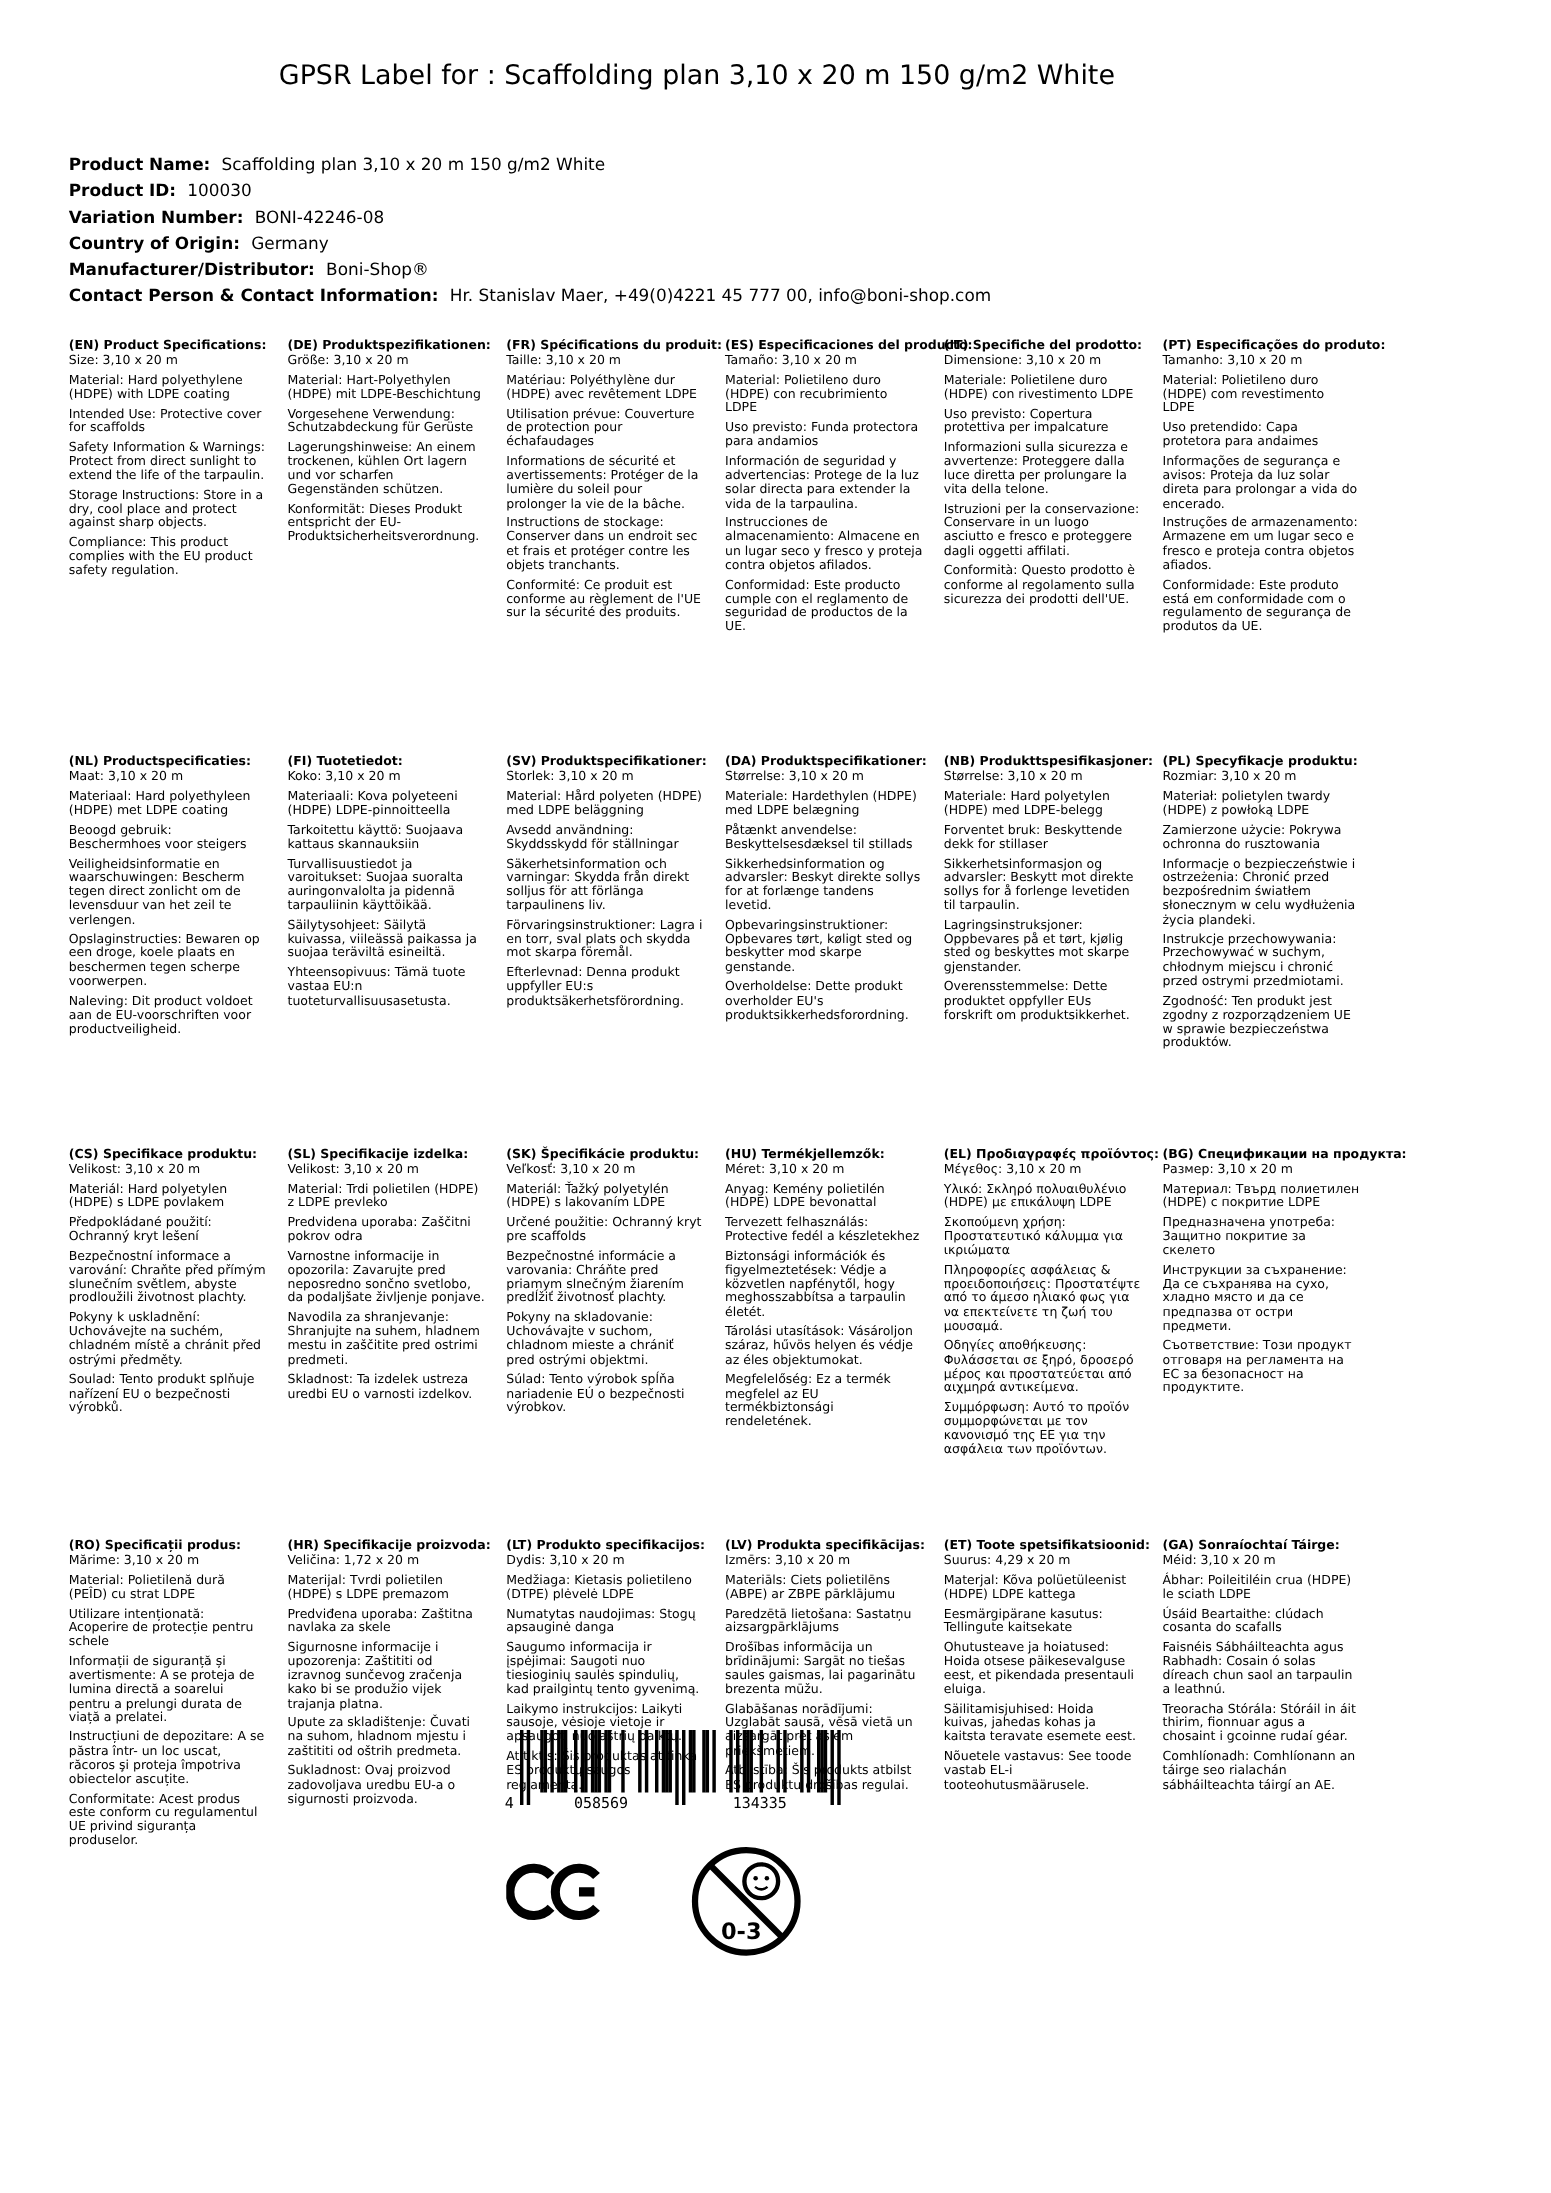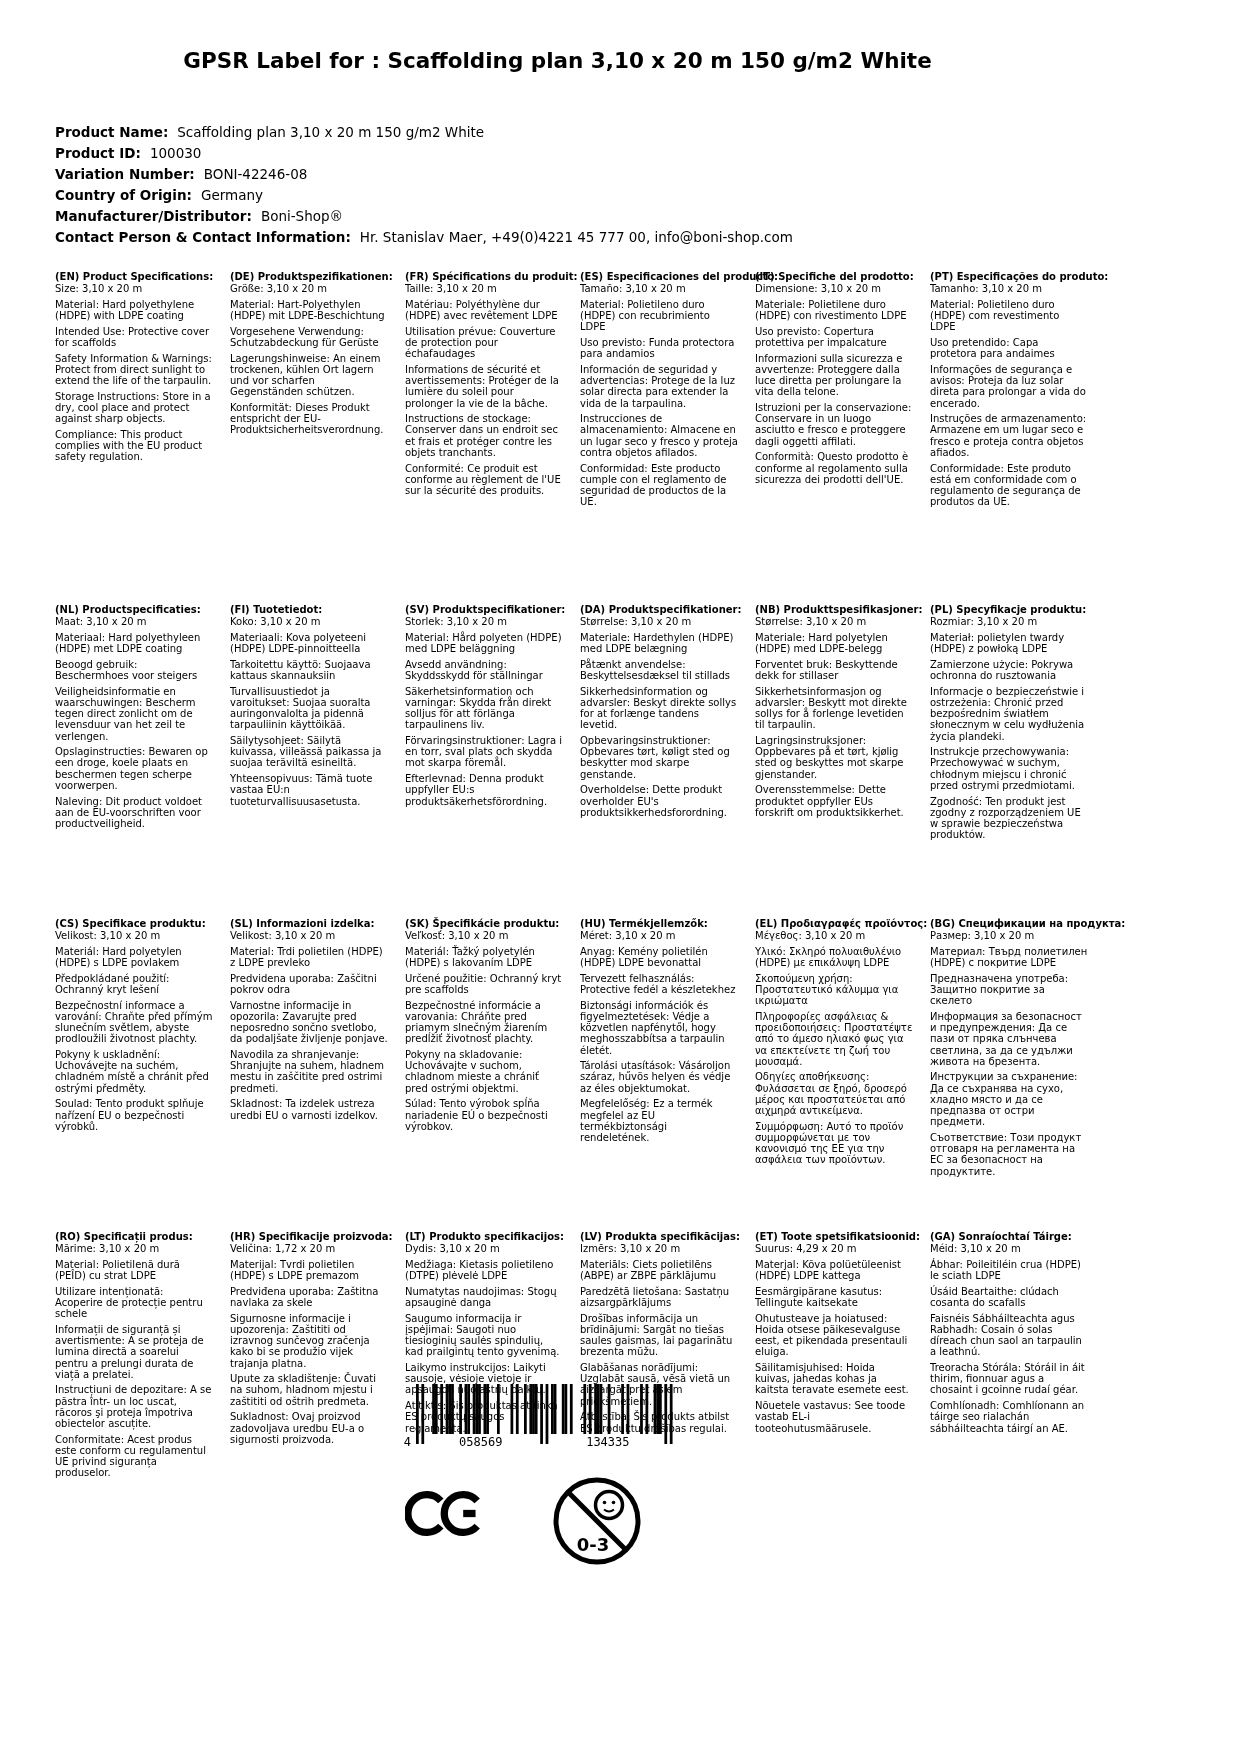--- a/index.html
+++ b/index.html
@@ -4,21 +4,21 @@
 <style>
   html,body{margin:0;padding:0;}
   body{
     width:1241px;height:1754px;background:#ffffff;color:#000000;
     font-family:"DejaVu Sans", sans-serif;
     -webkit-font-smoothing:antialiased;
   }
   .page{position:relative;width:1241px;height:1754px;background:#fff;overflow:hidden;}
   .title{
     position:absolute;left:55px;top:48px;width:1005px;margin:0;
-    text-align:center;font-size:21.5px;font-weight:bold;letter-spacing:0;
+    text-align:center;font-size:21.5px;font-weight:normal;letter-spacing:0;
   }
   .info{position:absolute;left:55px;top:122px;width:1000px;}
   .info-line{font-size:13.5px;line-height:21px;white-space:nowrap;}
   .info-line .lab{font-weight:bold;}
   .info-line .val{margin-left:9px;font-weight:normal;margin-top:12px;}
   .grid{
     position:absolute;left:55px;top:271px;
     display:grid;grid-template-columns:repeat(6,175px);
     grid-template-rows:333px 314px 313px auto;
   }
@@ -160,21 +160,21 @@
       <div class="cell">
         <div class="h">(CS) Specifikace produktu:</div>
         <p>Velikost: 3,10 x 20 m</p>
         <p>Materiál: Hard polyetylen (HDPE) s LDPE povlakem</p>
         <p>Předpokládané použití: Ochranný kryt lešení</p>
         <p>Bezpečnostní informace a varování: Chraňte před přímým slunečním světlem, abyste prodloužili životnost plachty.</p>
         <p>Pokyny k uskladnění: Uchovávejte na suchém, chladném místě a chránit před ostrými předměty.</p>
         <p>Soulad: Tento produkt splňuje nařízení EU o bezpečnosti výrobků.</p>
       </div>
       <div class="cell">
-        <div class="h">(SL) Informazioni izdelka:</div>
+        <div class="h">(SL) Specifikacije izdelka:</div>
         <p>Velikost: 3,10 x 20 m</p>
         <p>Material: Trdi polietilen (HDPE) z LDPE prevleko</p>
         <p>Predvidena uporaba: Zaščitni pokrov odra</p>
         <p>Varnostne informacije in opozorila: Zavarujte pred neposredno sončno svetlobo, da podaljšate življenje ponjave.</p>
         <p>Navodila za shranjevanje: Shranjujte na suhem, hladnem mestu in zaščitite pred ostrimi predmeti.</p>
         <p>Skladnost: Ta izdelek ustreza uredbi EU o varnosti izdelkov.</p>
       </div>
       <div class="cell">
         <div class="h">(SK) Špecifikácie produktu:</div>
         <p>Veľkosť: 3,10 x 20 m</p>
@@ -200,21 +200,20 @@
         <p>Σκοπούμενη χρήση: Προστατευτικό κάλυμμα για ικριώματα</p>
         <p>Πληροφορίες ασφάλειας &amp; προειδοποιήσεις: Προστατέψτε από το άμεσο ηλιακό φως για να επεκτείνετε τη ζωή του μουσαμά.</p>
         <p>Οδηγίες αποθήκευσης: Φυλάσσεται σε ξηρό, δροσερό μέρος και προστατεύεται από αιχμηρά αντικείμενα.</p>
         <p>Συμμόρφωση: Αυτό το προϊόν συμμορφώνεται με τον κανονισμό της ΕΕ για την ασφάλεια των προϊόντων.</p>
       </div>
       <div class="cell">
         <div class="h">(BG) Спецификации на продукта:</div>
         <p>Размер: 3,10 x 20 m</p>
         <p>Материал: Твърд полиетилен (HDPE) с покритие LDPE</p>
         <p>Предназначена употреба: Защитно покритие за скелето</p>
-        <p>Информация за безопасност и предупреждения: Да се пази от пряка слънчева светлина, за да се удължи живота на брезента.</p>
         <p>Инструкции за съхранение: Да се съхранява на сухо, хладно място и да се предпазва от остри предмети.</p>
         <p>Съответствие: Този продукт отговаря на регламента на ЕС за безопасност на продуктите.</p>
       </div>
       <div class="cell">
         <div class="h">(RO) Specificații produs:</div>
         <p>Mărime: 3,10 x 20 m</p>
         <p>Material: Polietilenă dură (PEÎD) cu strat LDPE</p>
         <p>Utilizare intenționată: Acoperire de protecție pentru schele</p>
         <p>Informații de siguranță și avertismente: A se proteja de lumina directă a soarelui pentru a prelungi durata de viață a prelatei.</p>
         <p>Instrucțiuni de depozitare: A se păstra într- un loc uscat, răcoros şi proteja împotriva obiectelor ascuțite.</p>

